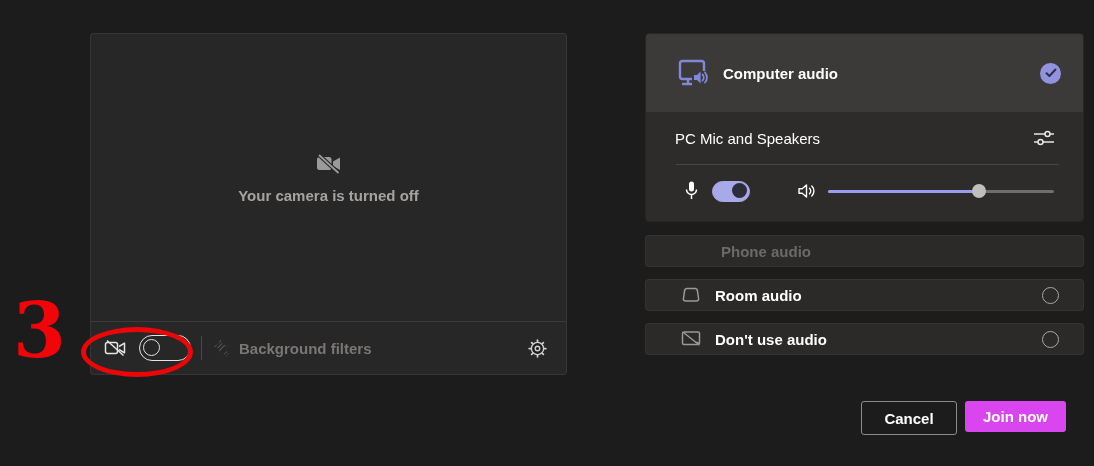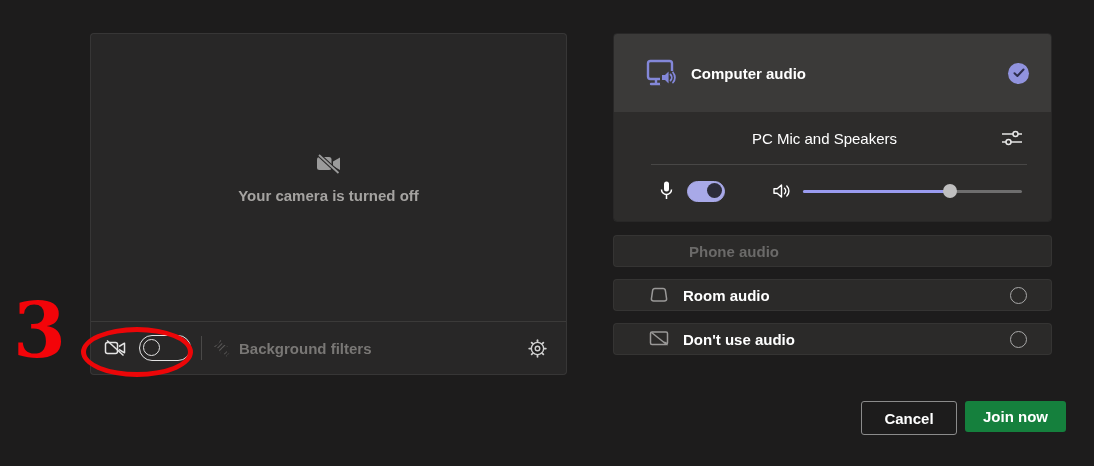--- a/index.html
+++ b/index.html
@@ -32,31 +32,31 @@
   .cam-toggle {
     width:52px; height:26px; border:1.6px solid #e4e4e4; border-radius:13px;
     position:relative; margin-left:12px; background:transparent; cursor:pointer;
   }
   .cam-toggle .knob {
     position:absolute; left:3px; top:2.6px; width:17px; height:17px;
     border:1.6px solid #e4e4e4; border-radius:50%; background:transparent;
   }
 
   
-  .audio-panel { position:absolute; left:613px; top:33px; width:439px; }
+  .audio-panel { position:absolute; left:645px; top:33px; width:439px; }
   .computer-audio-block { border-radius:4px; overflow:hidden; border:1px solid rgba(255,255,255,0.05); }
   .computer-audio-header {
     height:78px; background:#3b3a39; display:flex; align-items:center; padding:0 22px 0 31px; cursor:pointer;
   }
   .computer-audio-header .label { font-weight:bold; font-size:15px; margin-left:12px; flex:1; }
   .check-circle {
     width:21px; height:21px; border-radius:50%; background:#9193de;
     display:flex; align-items:center; justify-content:center;
   }
-  .device-body { background:#2d2c2b; padding:0 0 6px 13px;text-align:center; }
+  .device-body { background:#2d2c2b; padding:0 0 6px 6px; }
   .device-row { height:52px; display:flex; align-items:center; padding:0 26px 0 23px; }
   .device-name { font-size:15px; color:#ffffff; flex:1; }
   .device-divider { height:1px; background:#484746; margin:0 24px; }
   .controls-row { height:48px; display:flex; align-items:center; padding:0 29px 0 32px; margin-top:2px; }
 
   
   .mic-toggle {
     width:38px; height:21px; border:1.5px solid #a8a9e8; border-radius:11px;
     position:relative; margin-left:13px; cursor:pointer; background:transparent;
   }
@@ -84,21 +84,21 @@
   .option-label.disabled { color:#6b6a69; margin-left:0; }
   .radio {
     width:17px; height:17px; border:1.5px solid #a8a8a8; border-radius:50%; background:transparent;
   }
 
   
   .footer-actions { position:absolute; top:401px; right:28px; display:flex; gap:8px; }
   .btn { height:31px; font-family:"Liberation Sans",sans-serif; font-weight:bold; font-size:15px;
          border-radius:3px; display:flex; align-items:center; justify-content:center; cursor:pointer; }
   .btn-cancel { min-width:96px; background:transparent; border:1px solid #8b8b8b; color:#fff; padding:16px 18px; }
-  .btn-join  { min-width:100px; background:#15803d; border:none; color:#fff; padding:8px 18px;text-align:center; }
+  .btn-join  { min-width:100px; background:#d946ef; border:none; color:#fff; padding:8px 18px;text-align:center; }
 
   
   .annot-num {
     position:absolute; left:13px; top:293px; color:#f30409;
     font-family:"DejaVu Serif", serif; font-weight:bold; font-size:76px; line-height:1;
     pointer-events:none; z-index:10;
   }
   .annot-ellipse {
     position:absolute; left:81px; top:327px; width:112px; height:50px;
     border:5px solid #ec0608; border-radius:50%; pointer-events:none; z-index:10;

